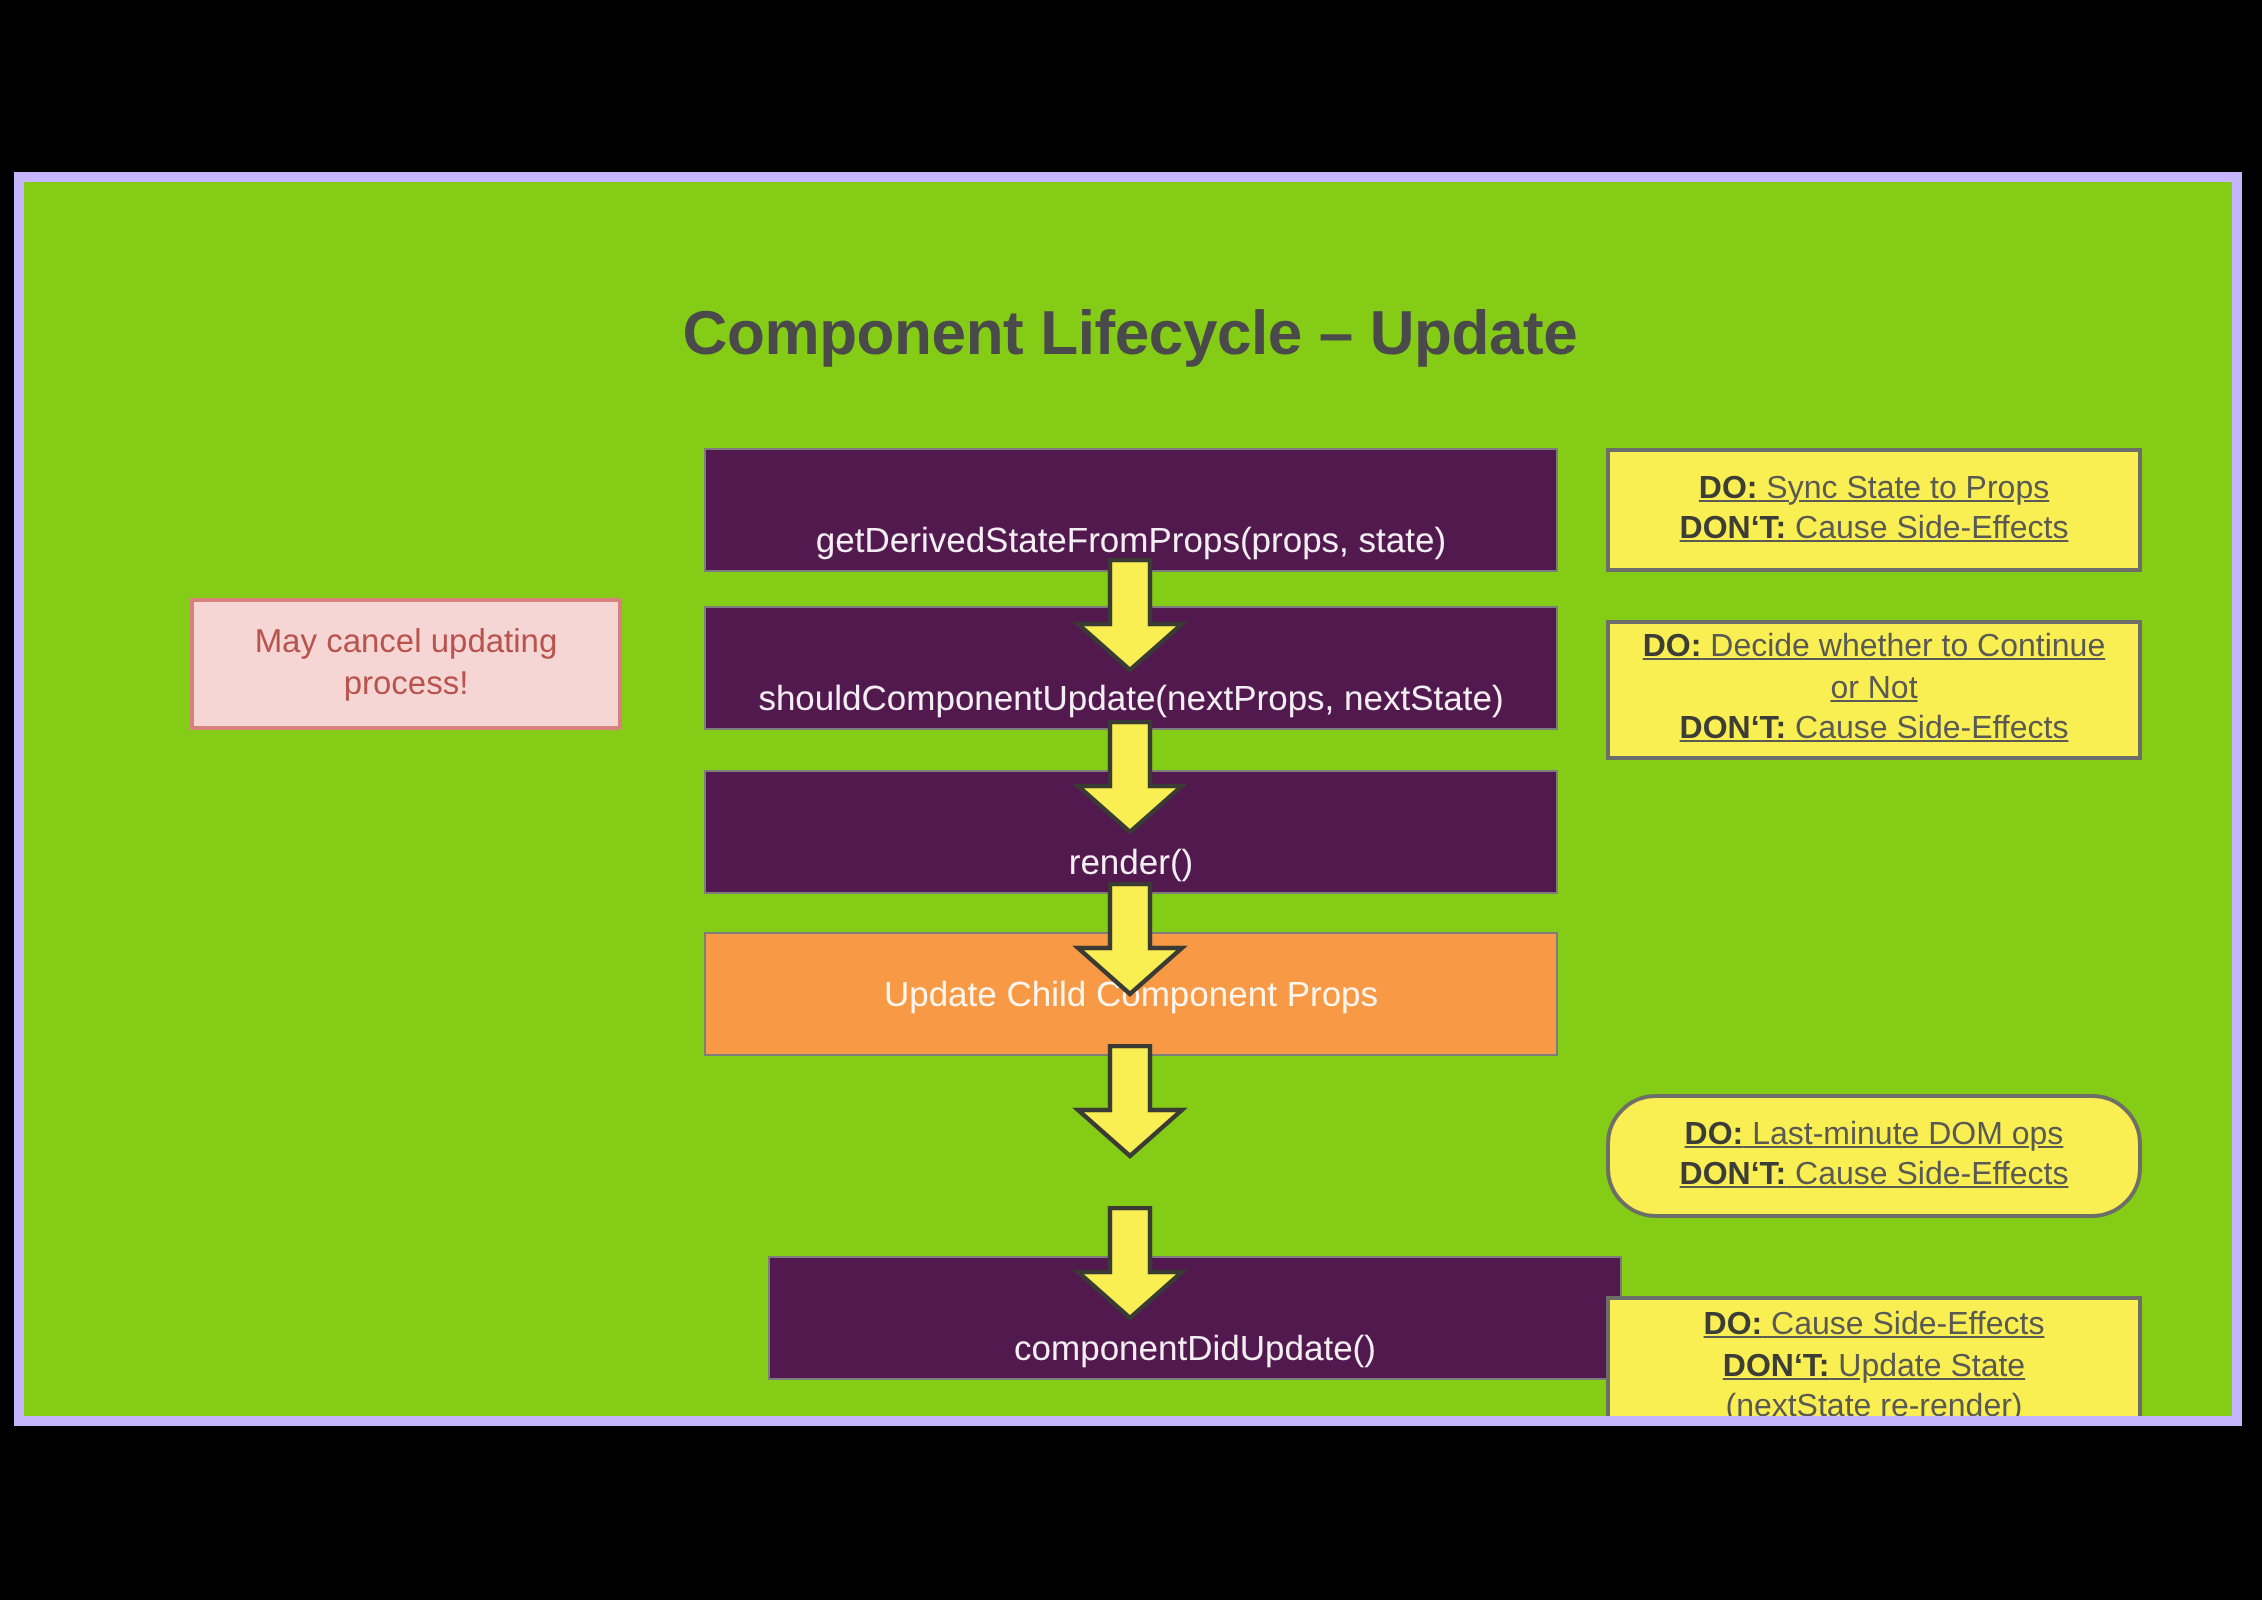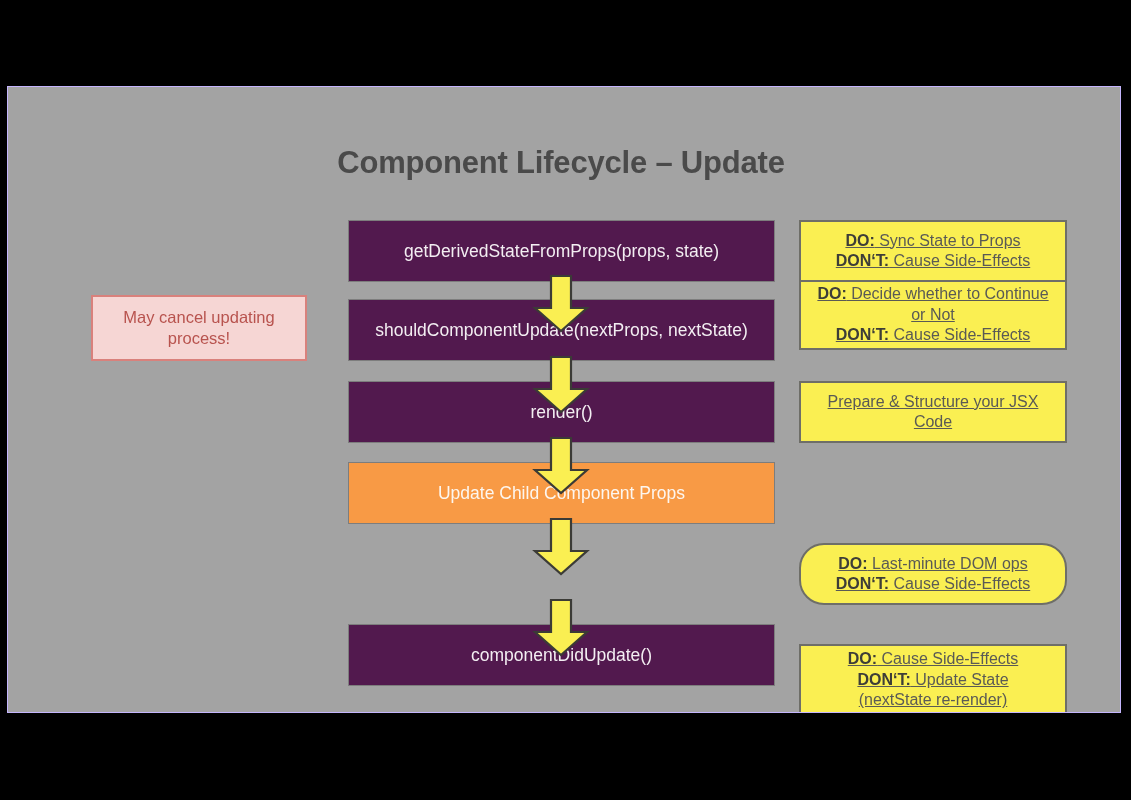--- a/index.html
+++ b/index.html
@@ -10,22 +10,22 @@
     font-family: "Liberation Sans", sans-serif;
     overflow: hidden;
   }
 
   #slide-frame {
     position: absolute;
     left: 7px;
     top: 86px;
     width: 1114px;
     height: 627px;
-    background: #a3a3a3;
-    border: 1px solid #c4b5fd;
+    background: #84cc16;
+    border: 5px solid #c4b5fd;
     overflow: hidden;
   }
 
   #slide-title {
     position: absolute;
     left: 0;
     top: 58px;
     width: 1106px;
     text-align: center;
     font-size: 31px;
@@ -43,20 +43,21 @@
     text-align: center;
     border: 1px solid #7d7d7d;
     line-height: 1.28;
   }
 
   .purple-box {
     background: #52194e;
     color: #f3eef2;
     font-size: 17.5px;
     padding: 4px 10px;
+    align-items: flex-end;
   }
 
   .orange-box {
     background: #f89a45;
     color: #fdf6ef;
     font-size: 17.5px;
     padding: 4px 10px;
   }
 
   .yellow-box {
@@ -82,24 +83,24 @@
   
   .col-main { left: 340px; width: 427px; }
   
   .col-side { left: 791px; width: 268px; }
 
   .r1 { top: 133px; height: 62px; }    
   .r2 { top: 212px; height: 62px; }    
   .r3 { top: 294px; height: 62px; }    
   .r4 { top: 375px; height: 62px; }    
   .r5 { top: 456px; height: 62px; }    
-  .r6 { top: 537px; height: 62px; }    
+  .r6 { top: 537px; height: 62px; margin-left: 32px; }    
 
   .sy1 { top: 133px; height: 62px; }
-  .sy2 { top: 193px; height: 70px; }
+  .sy2 { top: 219px; height: 70px; }
   .sy3 { top: 294px; height: 62px; }
   .sy4 { top: 456px; height: 62px; border-radius: 25px; }
   .sy5 { top: 557px; height: 72px; }
 
   #cancel-note {
     left: 83px;
     top: 208px;
     width: 216px;
     height: 66px;
   }
@@ -152,23 +153,20 @@
   </div>
 
   <div class="flow-box yellow-box col-side sy1">
     <div><span><b>DO:</b> Sync State to Props</span><br><span><b>DON‘T:</b> Cause Side-Effects</span></div>
   </div>
 
   <div class="flow-box yellow-box col-side sy2">
     <div><span><b>DO:</b> Decide whether to Continue or Not</span><br><span><b>DON‘T:</b> Cause Side-Effects</span></div>
   </div>
 
-  <div class="flow-box yellow-box col-side sy3">
-    <div><span>Prepare &amp; Structure your JSX Code</span></div>
-  </div>
 
   <div class="flow-box yellow-box col-side sy4">
     <div><span><b>DO:</b> Last-minute DOM ops</span><br><span><b>DON‘T:</b> Cause Side-Effects</span></div>
   </div>
 
   <div class="flow-box yellow-box col-side sy5">
     <div><span><b>DO:</b> Cause Side-Effects</span><br><span><b>DON‘T:</b> Update State</span><br><span>(nextState re-render)</span></div>
   </div>
 
   <div class="flow-arrow a1">

